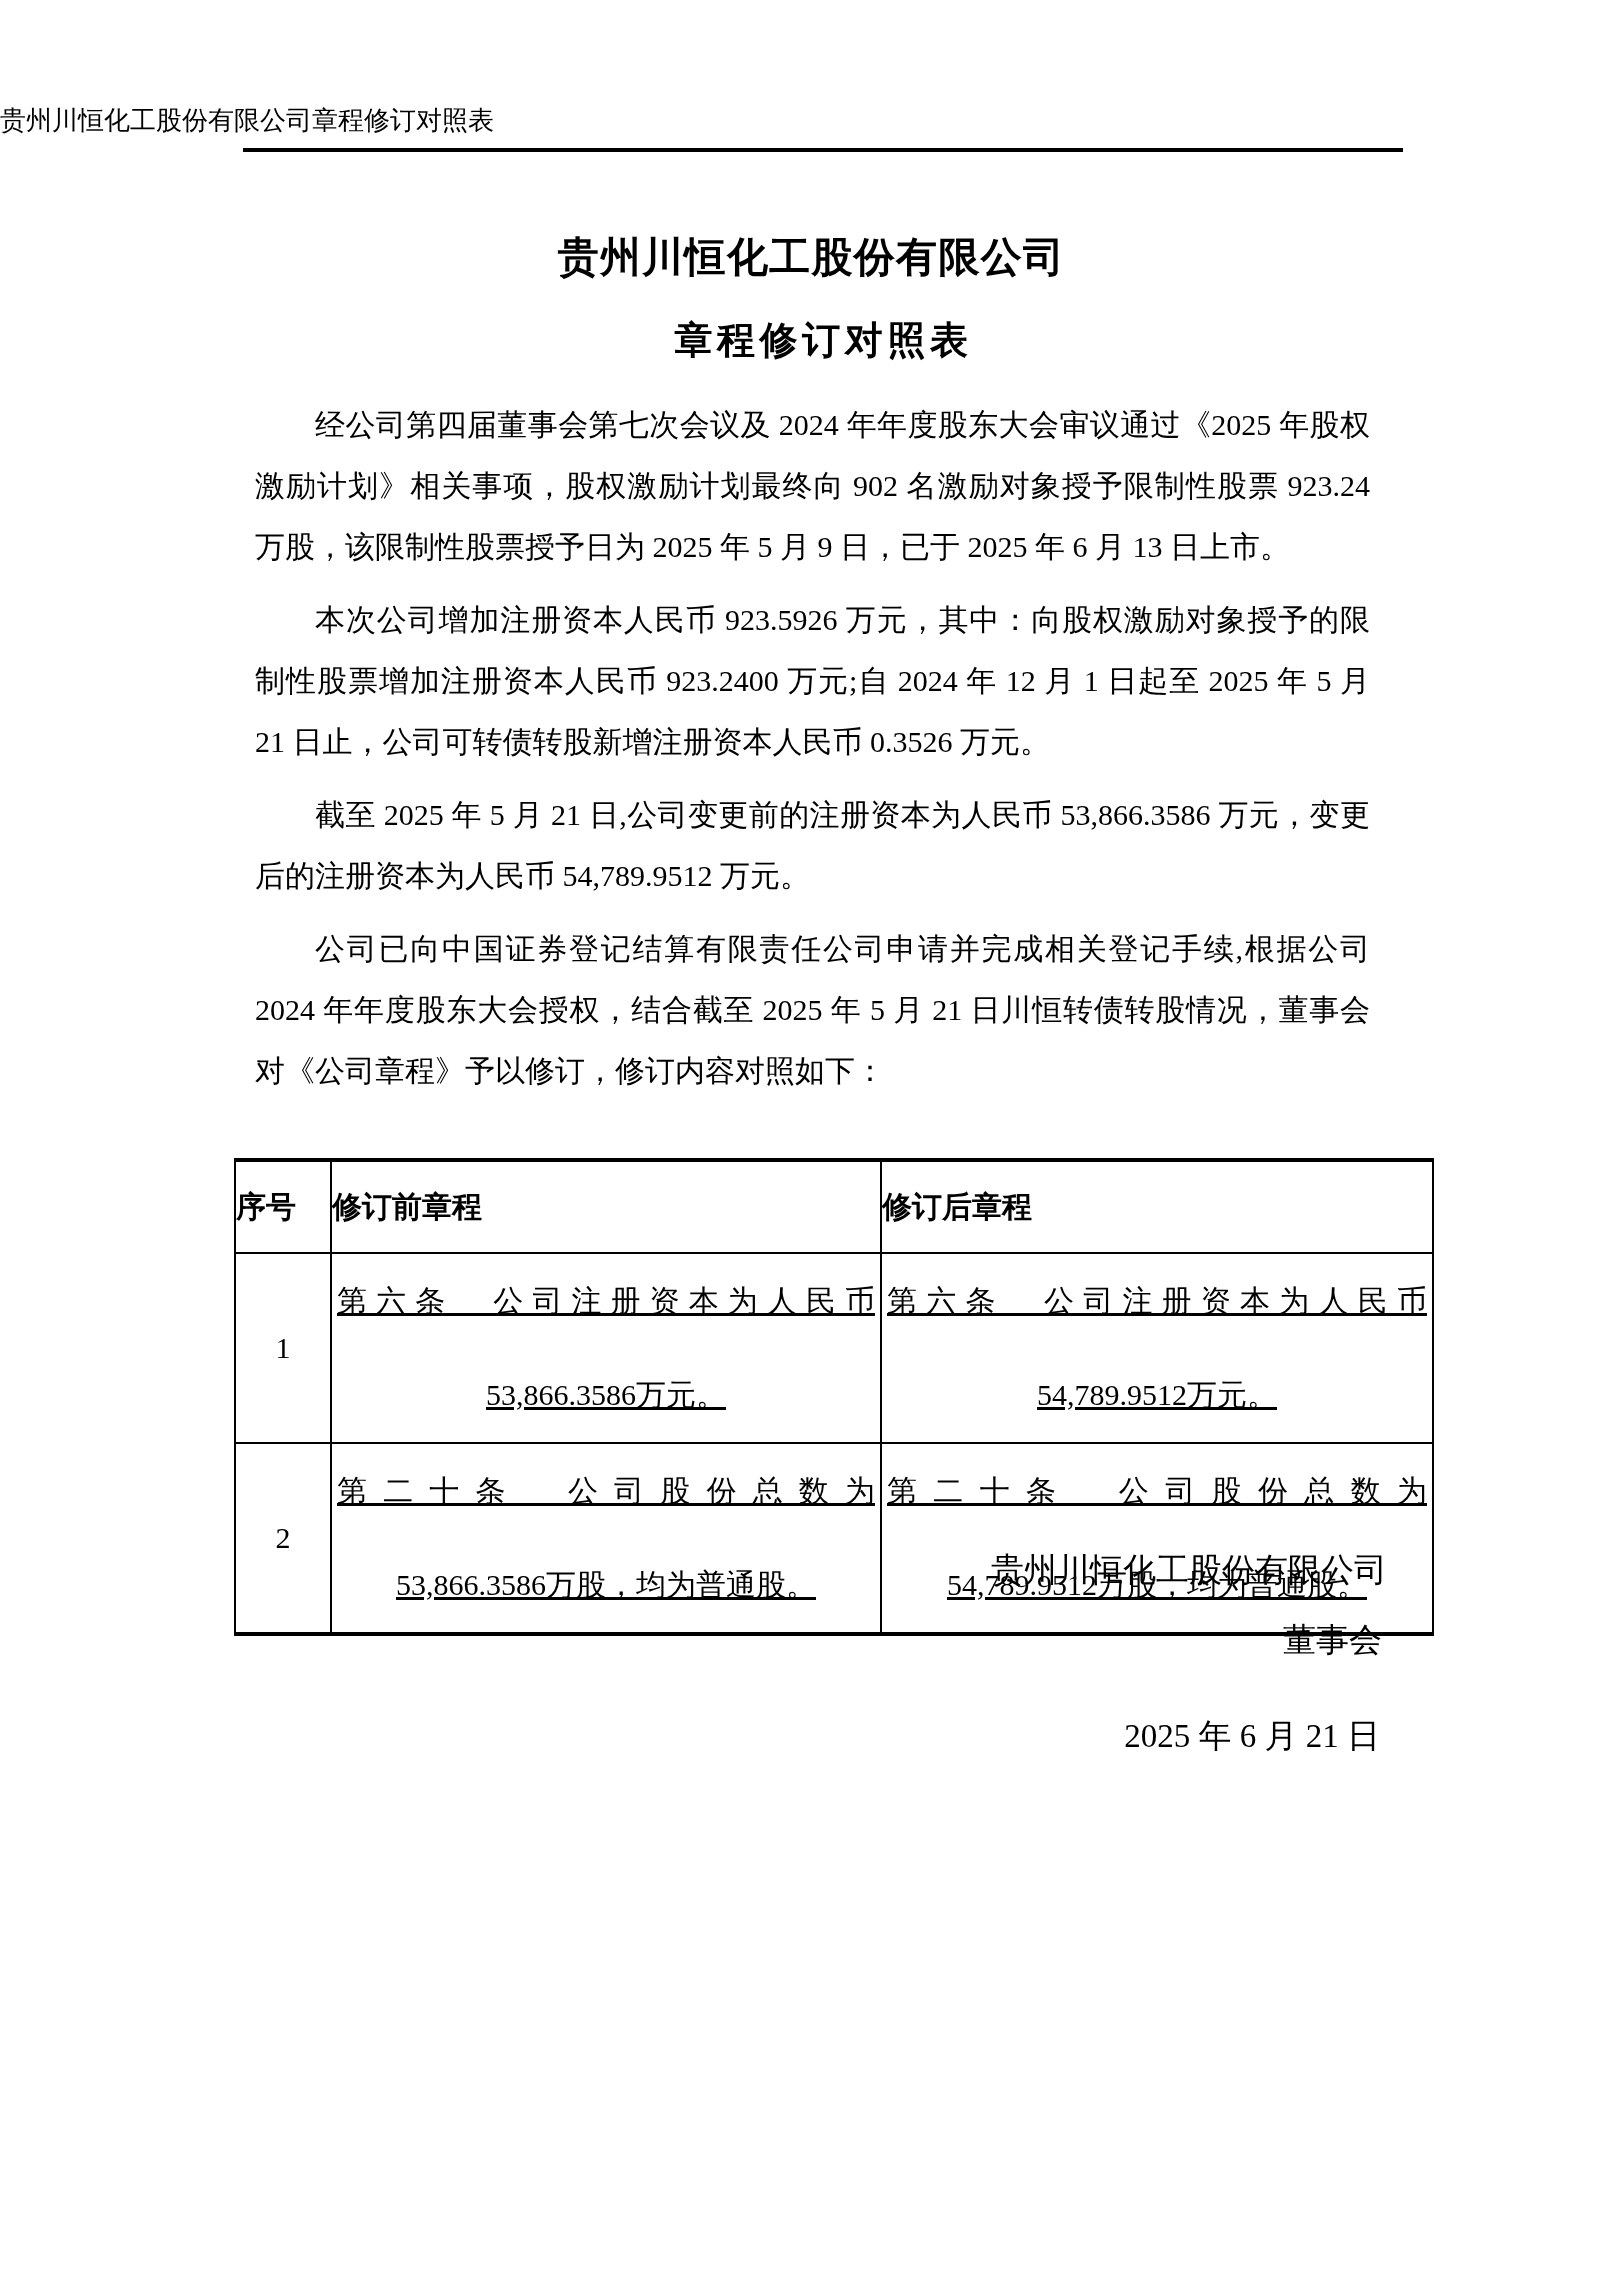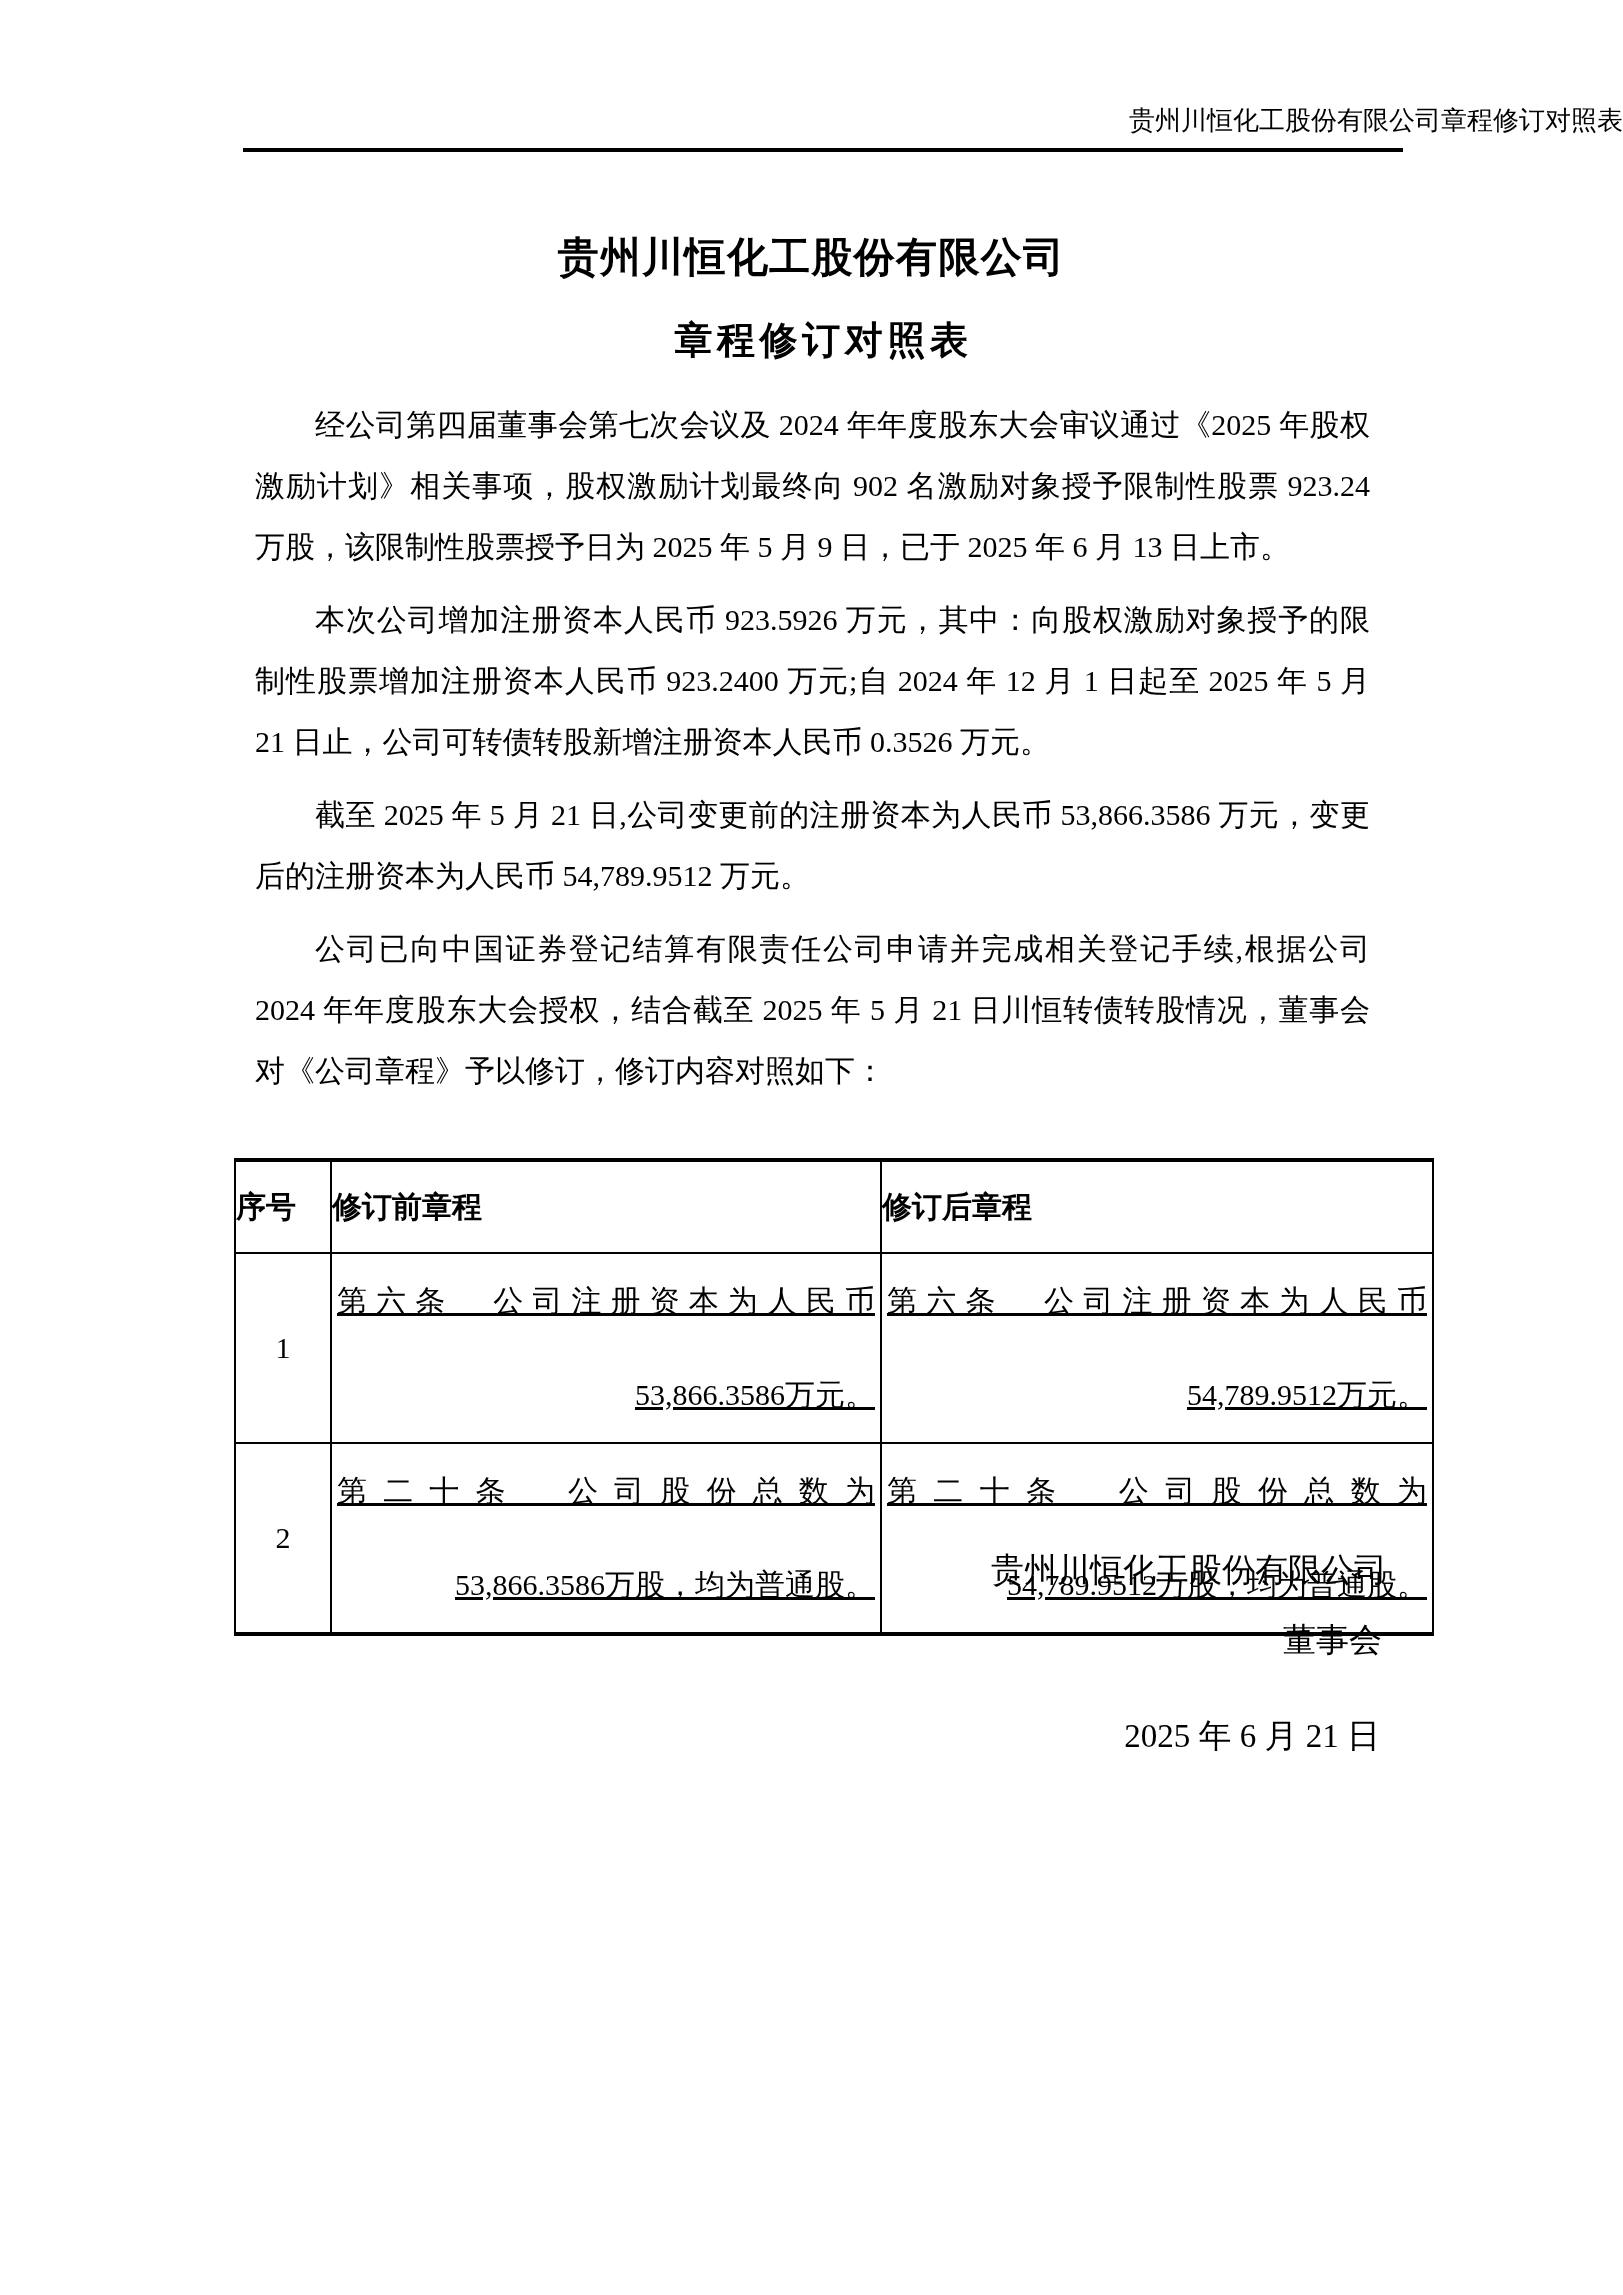--- a/index.html
+++ b/index.html
@@ -9,21 +9,21 @@
     width:1623px;
     height:2295px;
     background:#ffffff;
     color:#000000;
     font-family:"Liberation Serif","DejaVu Serif",serif;
     overflow:hidden;
   }
   .doc-header-text {
     position:absolute;
     top:105px; left:0; width:100%;
-    text-align:right;
+    text-align:left;
     font-size:26px;
     line-height:31px;
     color:#000;
   }
   .doc-header-rule {
     position:absolute;
     top:148px; left:243px;
     width:1160px; height:3.9px;
     background:#000;
   }
@@ -84,21 +84,21 @@
     font-size:30px;
   }
   .rev-table td.cell-text {
     vertical-align:top;
     padding:0 5px;
     font-size:30px;
     text-decoration:underline;
   }
   .cell-line {
     line-height:94px;
-    text-align:right;
+    text-align:center;
     white-space:normal;
   }
   .cell-line.stretch {
     text-align:justify;
     text-align-last:justify;
     text-justify:inter-ideograph;
   }
   .sig-company {
     position:absolute;
     top:1550px; right:236px;

